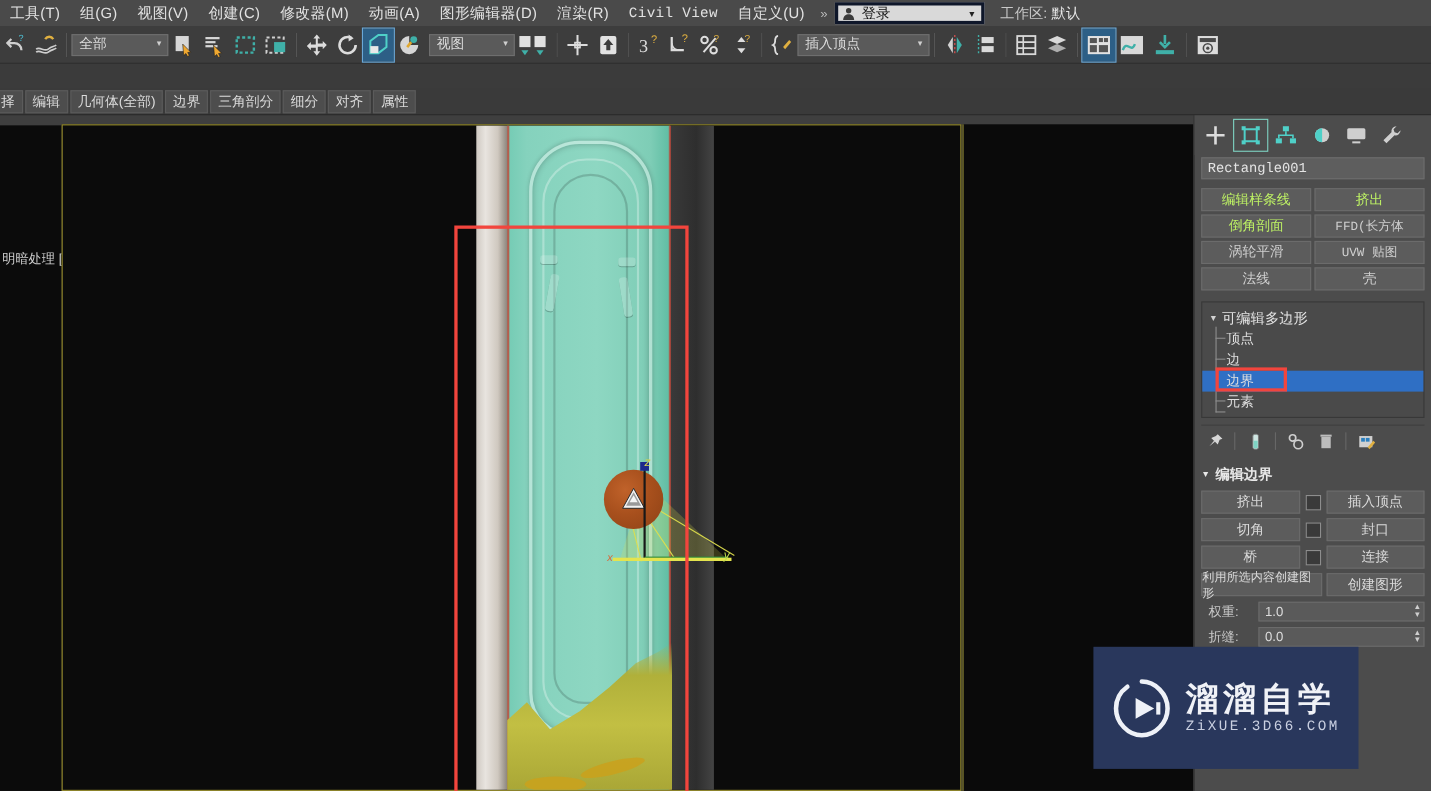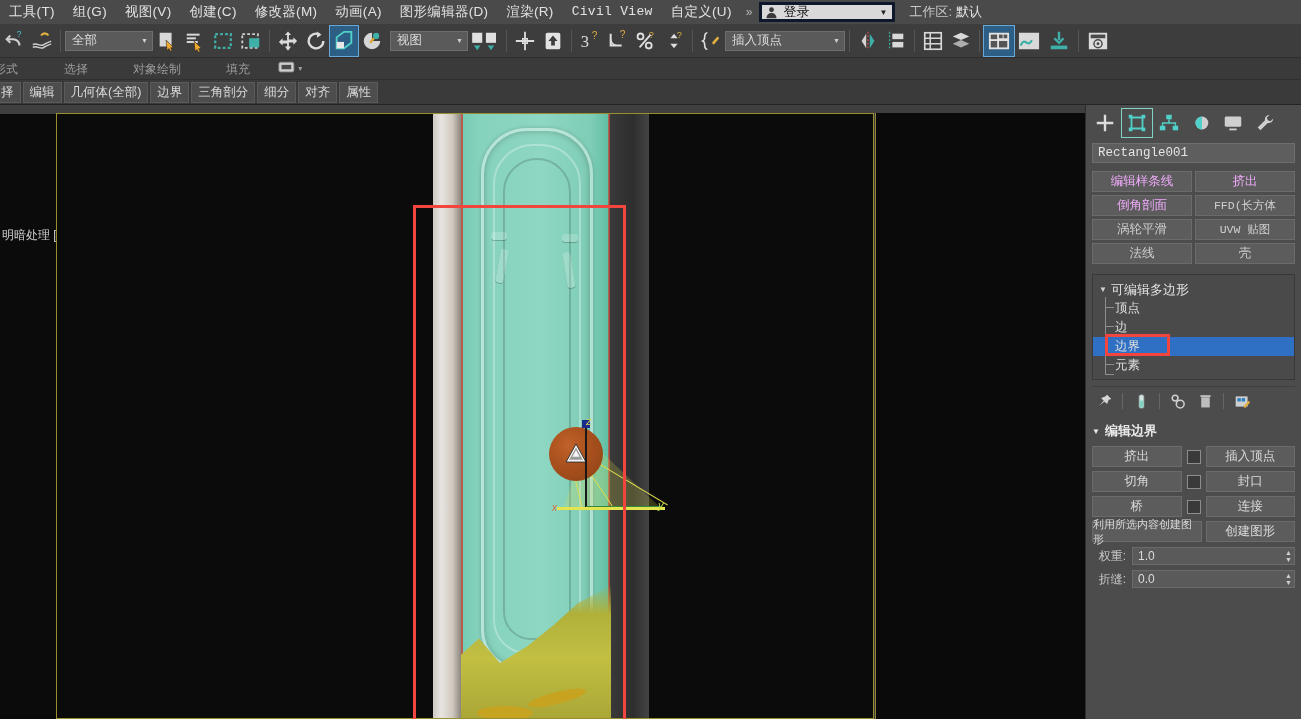--- a/index.html
+++ b/index.html
@@ -185,21 +185,21 @@
     color:#e7e7e7; font-size:13px; display:flex;align-items:center; padding-left:5px;
   }
   .modgrid{
     margin:8px 6px 0 6px; display:grid; grid-template-columns:1fr 1fr; gap:3px;
   }
   .modbtn{
     height:21px; background:#5c5c5c; border:1px solid #6b6b6b;
     display:flex;align-items:center;justify-content:center;
     font-size:12.5px; color:#cfcfcf; white-space:nowrap; overflow:hidden;
   }
-  .modbtn.dim{ color:#f0abfc; }
+  .modbtn.dim{ color:#bef264; }
   .modbtn.mono{ font-family:"Liberation Mono","DejaVu Sans Mono",monospace; font-size:11.5px;}
   .stack{
     margin:10px 6px 0 6px; background:#4a4a4a; border:1px solid #383838;
     padding:5px 0 4px 0; position:relative; height:106px;
   }
   .stack-row{ display:flex;align-items:center; height:19px; padding-left:6px; position:relative;}
   .stack-row .tri{ font-size:8px; color:#d2d2d2; margin-right:4px;}
   .stack-row .txt{ font-size:13px; color:#e3e3e3; }
   .stack-row.sub{ padding-left:22px; }
   .stack-row.sub .txt{ font-size:12.5px; color:#dedede;}
@@ -224,21 +224,21 @@
   .rollgrid{
     margin:6px 6px 0 6px; display:grid; grid-template-columns: 1fr 16px 1fr; gap:4px 4px;
     align-items:center;
   }
   .rbtn{
     height:21px; background:#5c5c5c; border:1px solid #6b6b6b;
     display:flex;align-items:center;justify-content:center; font-size:12.5px; color:#dadada;
   }
   .rchk{ width:14px;height:14px; background:#3a3a3a; border:1px solid #8d8d8d; margin:0 auto;}
   .spinrow{
-    margin:5px 6px 0 6px; display:flex; align-items:center; gap:6px;
+    margin:5px 6px 0 6px; display:flex; align-items:center; gap:18px;
   }
   .spinlabel{ font-size:12px;color:#c8c8c8; width:34px; text-align:right;}
   .spinfield{
     flex:1; height:18px; background:#5a5a5a; border:1px solid #6b6b6b;
     font-size:12px; color:#dcdcdc; display:flex;align-items:center; padding-left:5px;
     position:relative;
   }
   .spinarrows{ position:absolute; right:2px; top:1px; font-size:7px; line-height:7px; color:#cfcfcf;}
 
   
@@ -481,33 +481,20 @@
     <div class="tb-btn" style="width:30px">
       <svg width="24" height="22" viewBox="0 0 26 24">
           <rect x="3" y="3" width="20" height="18" fill="#dcdcdc"></rect>
           <rect x="5" y="5" width="16" height="4" fill="#4a4a4a"></rect>
           <circle cx="13" cy="15" r="4.4" fill="none" stroke="#4a4a4a" stroke-width="1.6"></circle>
           <circle cx="13" cy="15" r="1.6" fill="#4a4a4a"></circle>
         </svg>
     </div>
   </div>
 
-  <div class="ribbon1">
-    <span class="rl" style="left:-6px">形式</span>
-    <span class="rl" style="left:64px">选择</span>
-    <span class="rl" style="left:133px">对象绘制</span>
-    <span class="rl" style="left:226px">填充</span>
-    <span class="rl" style="left:278px">
-      <svg width="30" height="13" viewBox="0 0 34 14">
-          <rect x="1" y="1" width="17" height="11" rx="2" fill="#cfcfcf" stroke="#888"></rect>
-          <rect x="4" y="4" width="11" height="5" fill="#4a4a4a"></rect>
-          <text x="23" y="11" font-size="9" fill="#9d9d9d">▾</text>
-        </svg>
-    </span>
-  </div>
 
   <div class="ribbon2">
     <div class="rb-tab first">择</div>
     <div class="rb-tab">编辑</div>
     <div class="rb-tab">几何体(全部)</div>
     <div class="rb-tab">边界</div>
     <div class="rb-tab">三角剖分</div>
     <div class="rb-tab">细分</div>
     <div class="rb-tab">对齐</div>
     <div class="rb-tab">属性</div>
@@ -716,14 +703,25 @@
     </div>
     <div class="spinrow">
       <span class="spinlabel">折缝:</span>
       <div class="spinfield">
         <span>0.0</span>
         <span class="spinarrows">▲<br>▼</span>
       </div>
     </div>
   </div>
 
+  <div class="watermark">
+    <svg class="wm-logo" viewBox="0 0 64 64">
+      <path d="M32 6 C45 6 57 18 57 32 C57 46 45 58 32 58 C19 58 7 46 7 32 C7 24 11 16 18 11" fill="none" stroke="#eef1f7" stroke-width="4.4" stroke-linecap="round"></path>
+      <path d="M26 22 L44 32 L26 42 Z" fill="#eef1f7"></path>
+      <rect x="46" y="26" width="4" height="12" fill="#eef1f7"></rect>
+    </svg>
+    <div class="wm-text">
+      <div class="wm-main">溜溜自学</div>
+      <div class="wm-sub">ZiXUE.3D66.COM</div>
+    </div>
+  </div>
 
 </div>
 
 </body></html>

